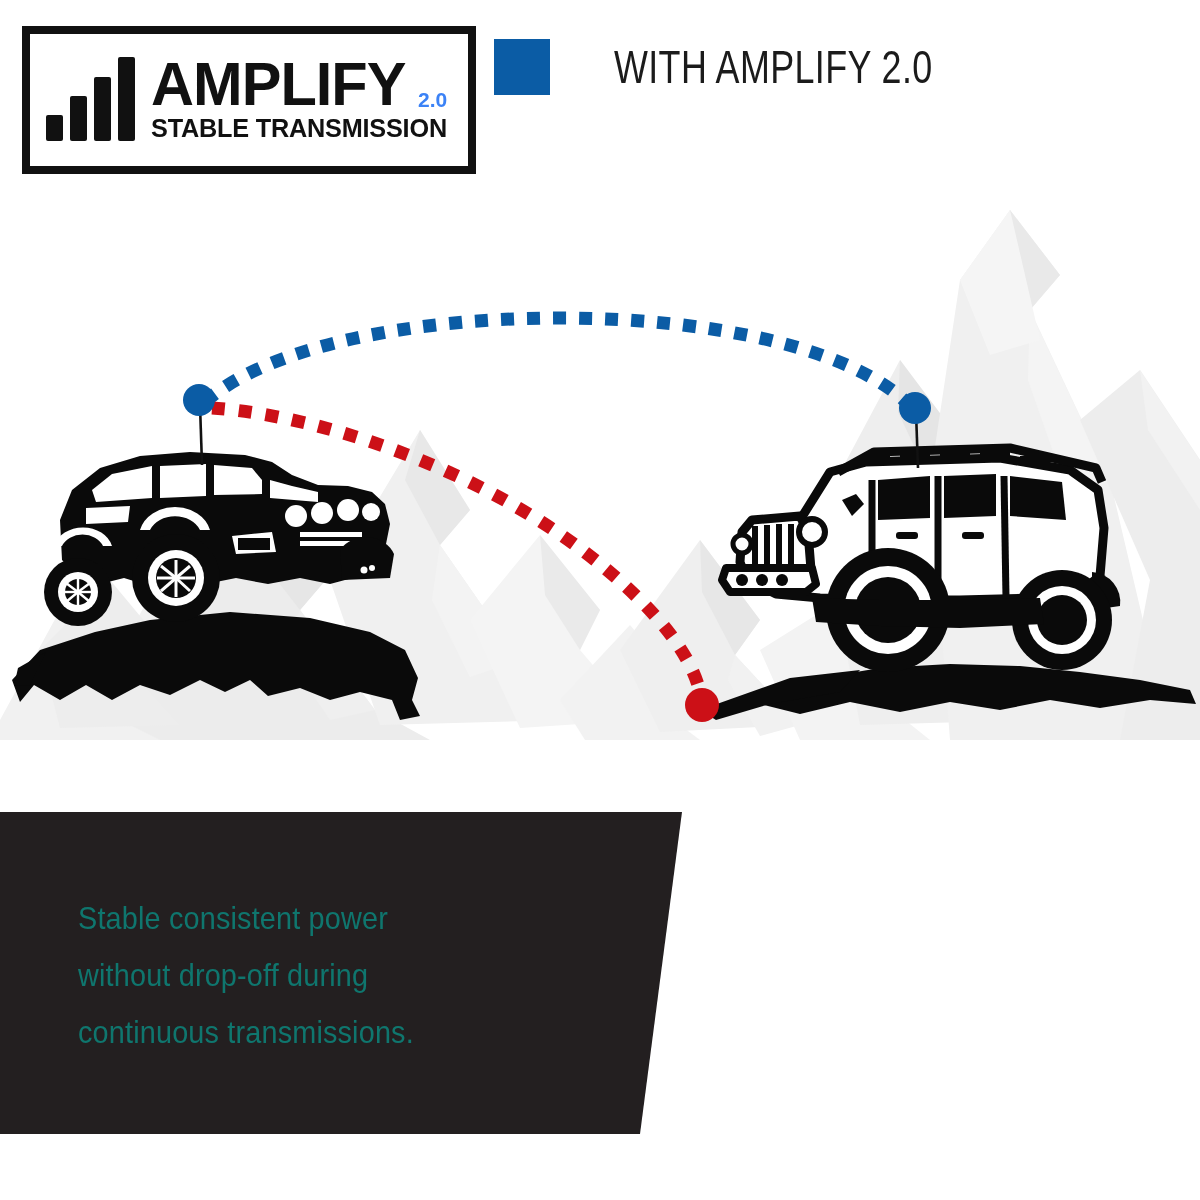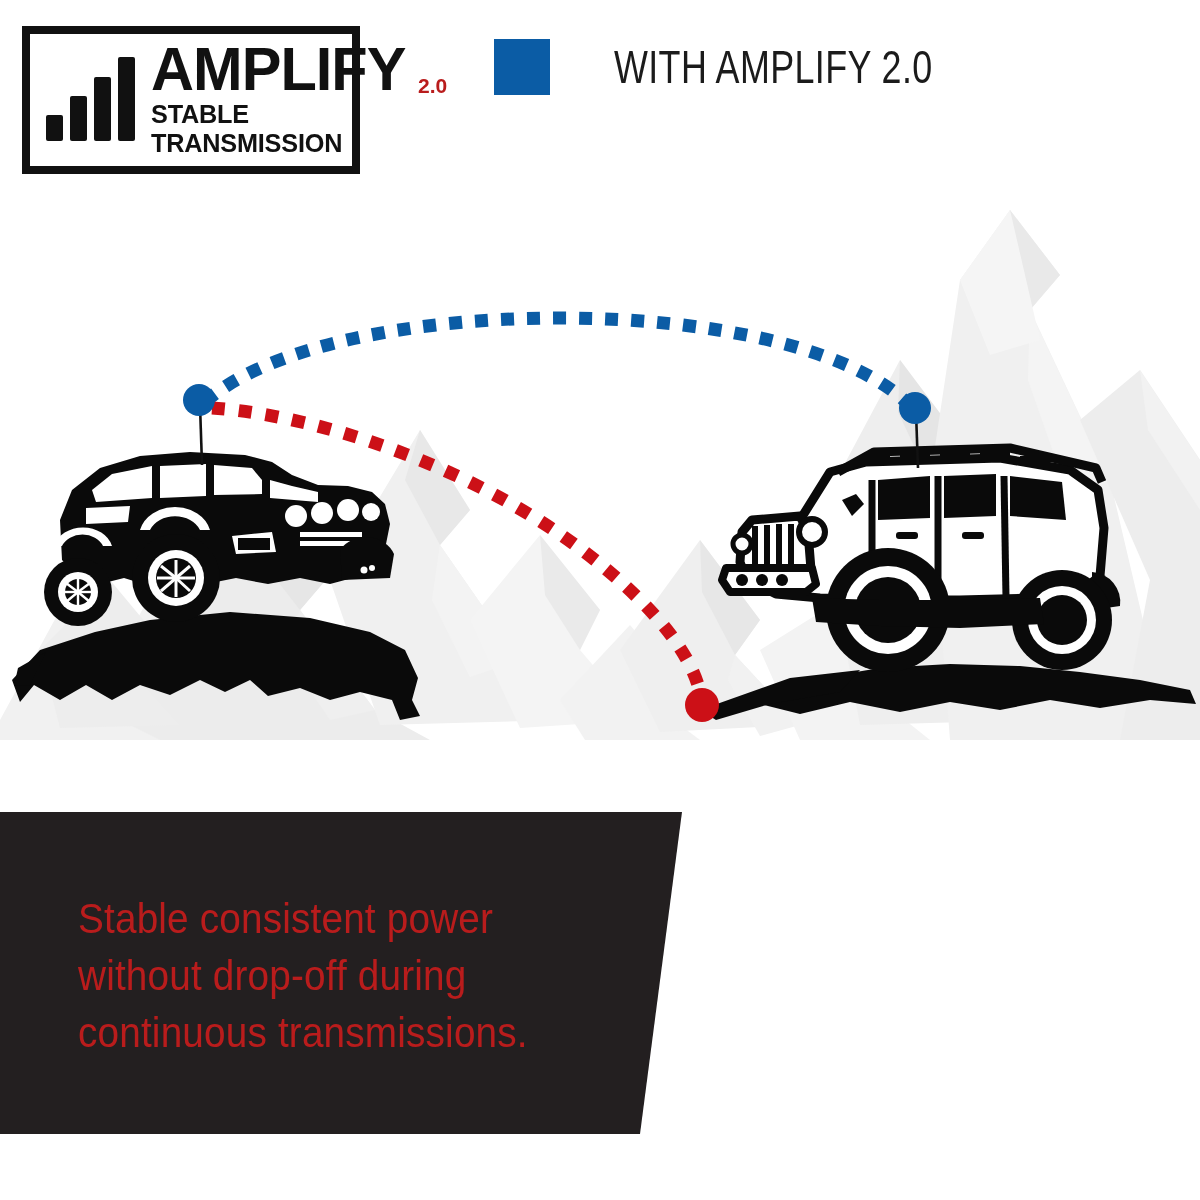--- a/index.html
+++ b/index.html
@@ -16,21 +16,21 @@
     height: 1200px;
     background: #ffffff;
     overflow: hidden;
   }
 
   
   .logo-badge {
     position: absolute;
     left: 22px;
     top: 26px;
-    width: 338px;
+    width: 454px;
     height: 148px;
     border: 8px solid #111111;
     box-sizing: border-box;
     background: #ffffff;
   }
   .logo-inner {
     position: absolute;
     inset: 0;
     display: flex;
     align-items: center;
@@ -69,21 +69,21 @@
     font-size: 62px;
     letter-spacing: -1px;
     color: #111111;
     transform: scaleX(0.96);
     transform-origin: left bottom;
   }
   .logo-ver {
     font-family: "Liberation Sans", sans-serif;
     font-weight: bold;
     font-size: 21px;
-    color: #b91c1c;
+    color: #3b82f6;
     margin-left: 2px;
     margin-bottom: 1px;
   }
   .logo-sub {
     font-family: "Liberation Sans", sans-serif;
     font-weight: bold;
     font-size: 25.5px;
     letter-spacing: -0.2px;
     color: #111111;
     margin-top: 4px;
@@ -140,23 +140,23 @@
   }
   .caption-shape {
     position: absolute;
     inset: 0;
   }
   .caption-text {
     position: absolute;
     left: 78px;
     top: 78px;
     width: 520px;
-    color: #b91c1c;
-    font-family: "Liberation Sans", sans-serif;
-    font-size: 43px;
+    color: #0f766e;
+    font-family: "Liberation Sans", sans-serif;
+    font-size: 32px;
     line-height: 57px;
     letter-spacing: 0.2px;
   }
   .caption-line {
     display: block;
     transform: scaleX(0.9);
     transform-origin: left center;
     white-space: nowrap;
   }
 </style>

